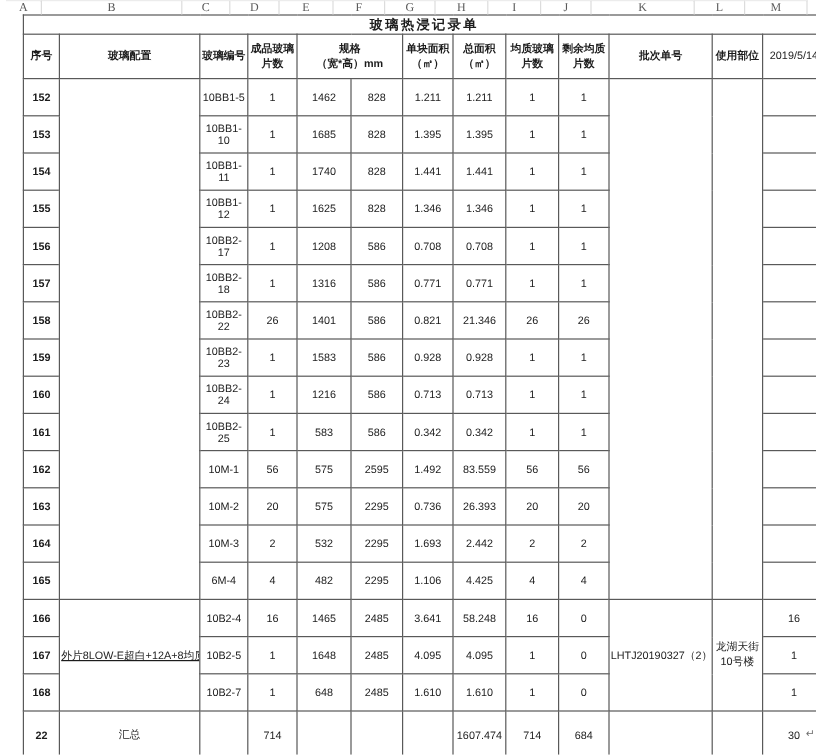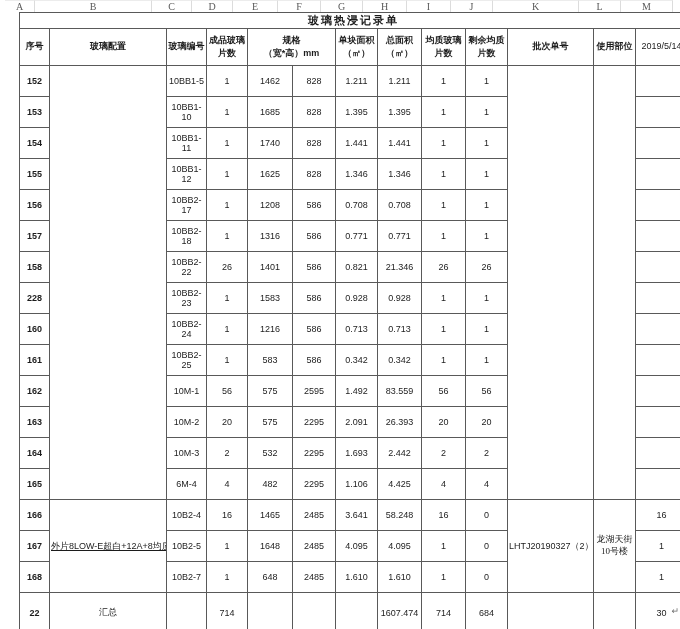--- a/index.html
+++ b/index.html
@@ -54,21 +54,21 @@
     font-weight:bold;
     white-space:pre-line;
     line-height:1.5;
   }
   tr.header-row td.plain{font-weight:normal;}
   tr.data-row td{height:31px;}
   tr.summary-row td{height:40px;}
   td.seq{font-weight:bold;font-size:9.5px;}
   td.cell-config{font-size:8px;white-space:nowrap;text-decoration:underline;}
   td.cell-batch{font-size:8px;white-space:nowrap;}
-  td.cell-location{font-size:8.5px;line-height:1.3;font-family:Liberation Serif, serif;}
+  td.cell-location{font-size:8.5px;line-height:1.3;}
   td.left{text-align:left;padding-left:3px;}
   .return-mark{
     position:absolute;
     right:1px;
     bottom:13px;
     font-size:9px;
     color:#6f6f6f;
   }
 </style>
 </head>
@@ -213,21 +213,21 @@
           <td>26</td>
           <td>1401</td>
           <td>586</td>
           <td>0.821</td>
           <td>21.346</td>
           <td>26</td>
           <td>26</td>
           <td></td>
         </tr>
         <tr class="data-row">
-          <td class="seq">228</td>
+          <td class="seq">159</td>
           <td>10BB2-23</td>
           <td>1</td>
           <td>1583</td>
           <td>586</td>
           <td>0.928</td>
           <td>0.928</td>
           <td>1</td>
           <td>1</td>
           <td></td>
         </tr>
@@ -266,21 +266,21 @@
           <td>56</td>
           <td>56</td>
           <td></td>
         </tr>
         <tr class="data-row">
           <td class="seq">163</td>
           <td>10M-2</td>
           <td>20</td>
           <td>575</td>
           <td>2295</td>
-          <td>2.091</td>
+          <td>0.736</td>
           <td>26.393</td>
           <td>20</td>
           <td>20</td>
           <td></td>
         </tr>
         <tr class="data-row">
           <td class="seq">164</td>
           <td>10M-3</td>
           <td>2</td>
           <td>532</td>

